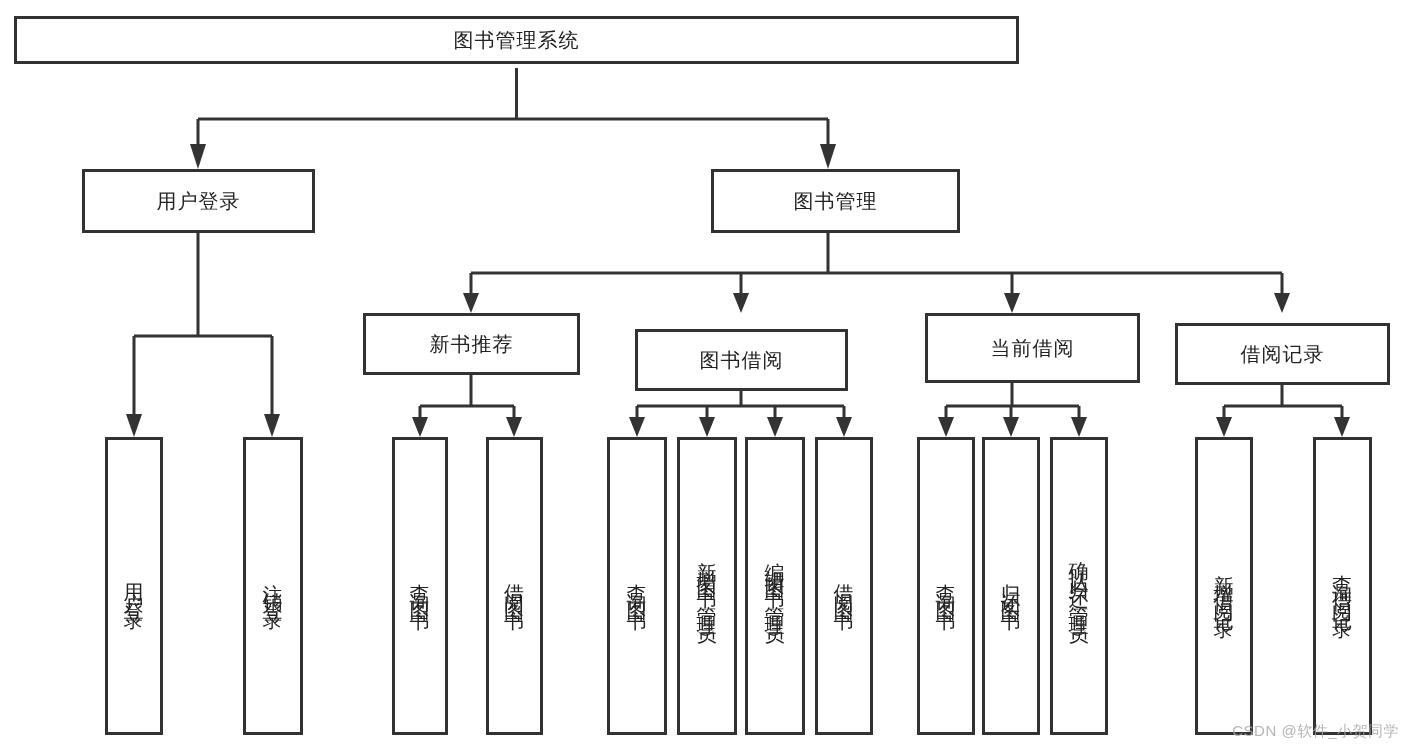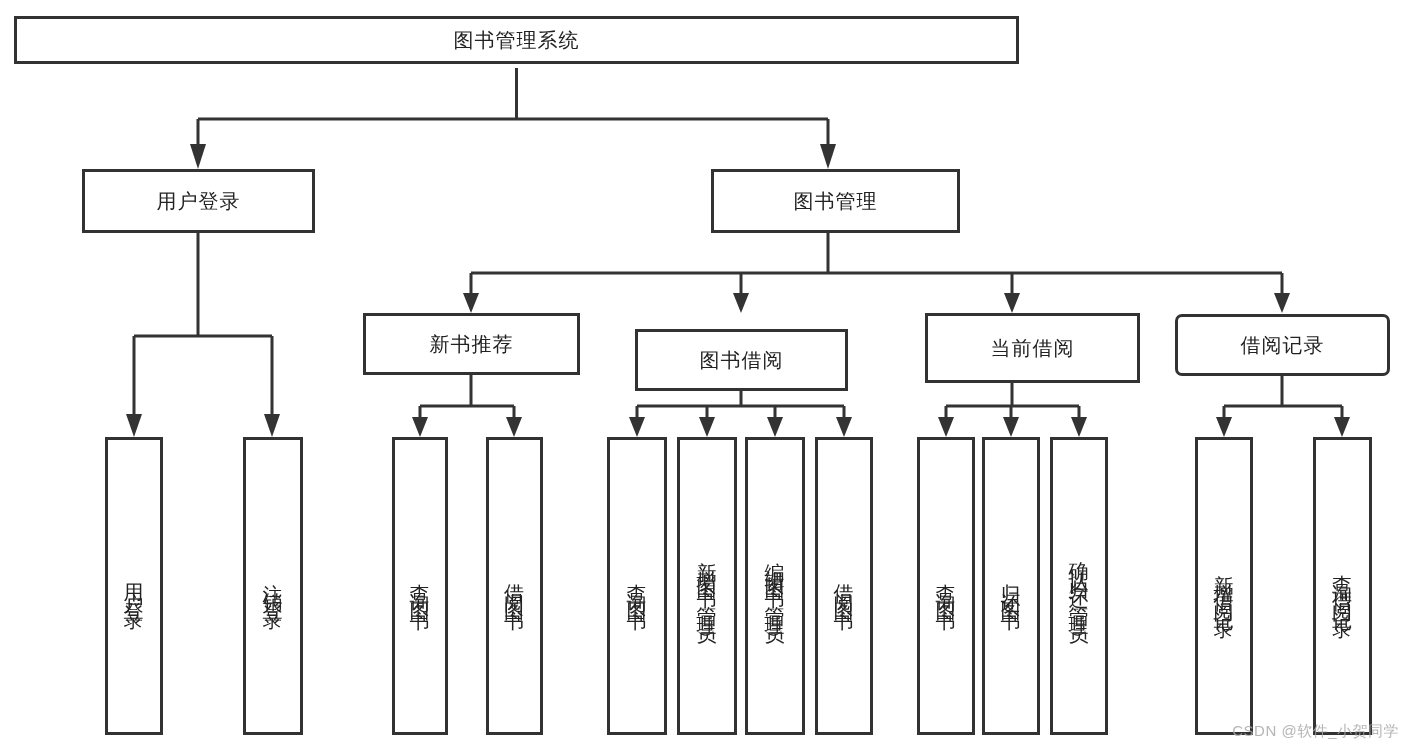--- a/index.html
+++ b/index.html
@@ -109,21 +109,21 @@
   </svg>
 
   <div class="node hbox" style="left:14px; top:16px; width:1005px; height:48px;">图书管理系统</div>
 
   <div class="node hbox" style="left:82px; top:169px; width:233px; height:64px;">用户登录</div>
   <div class="node hbox" style="left:711px; top:169px; width:249px; height:64px;">图书管理</div>
 
   <div class="node hbox" style="left:363px; top:313px; width:217px; height:62px;text-align:center;">新书推荐</div>
   <div class="node hbox" style="left:635px; top:313px; width:213px; height:62px;margin-top:16px;">图书借阅</div>
   <div class="node hbox" style="left:905px; top:313px; width:215px; height:70px;margin-left:20px;">当前借阅</div>
-  <div class="node hbox" style="left:1175px; top:314px; width:215px; height:62px;border-radius:7px;">借阅记录</div>
+  <div class="node hbox" style="left:1175px; top:323px; width:215px; height:62px;">借阅记录</div>
 
   <div class="node vbox" style="left:105px; top:437px; width:58px; height:298px;">
     <span class="vtext">用户登录</span>
   </div>
   <div class="node vbox" style="left:243px; top:437px; width:60px; height:298px;">
     <span class="vtext">注销登录</span>
   </div>
 
   <div class="node vbox" style="left:392px; top:437px; width:56px; height:298px;">
     <span class="vtext">查询图书</span>

